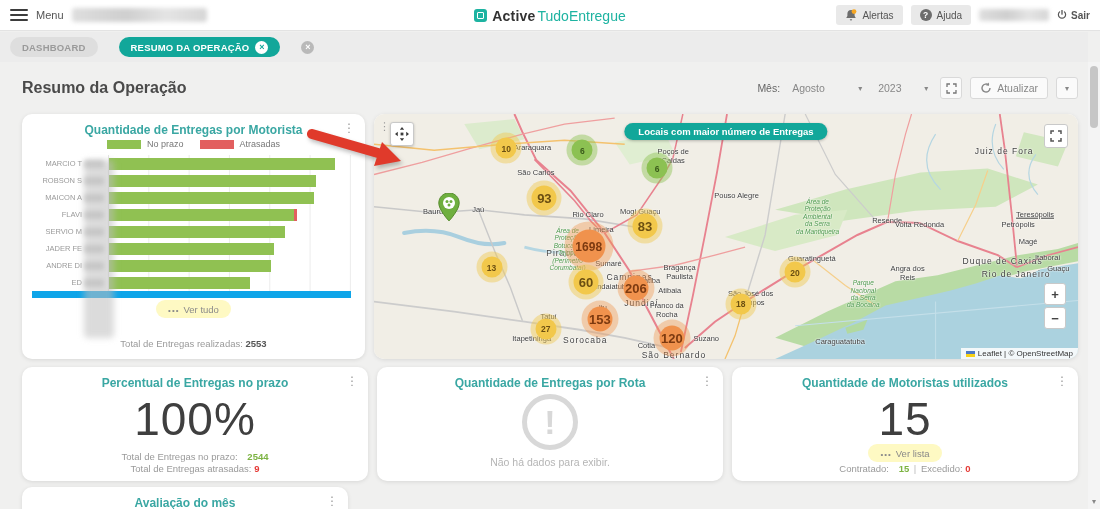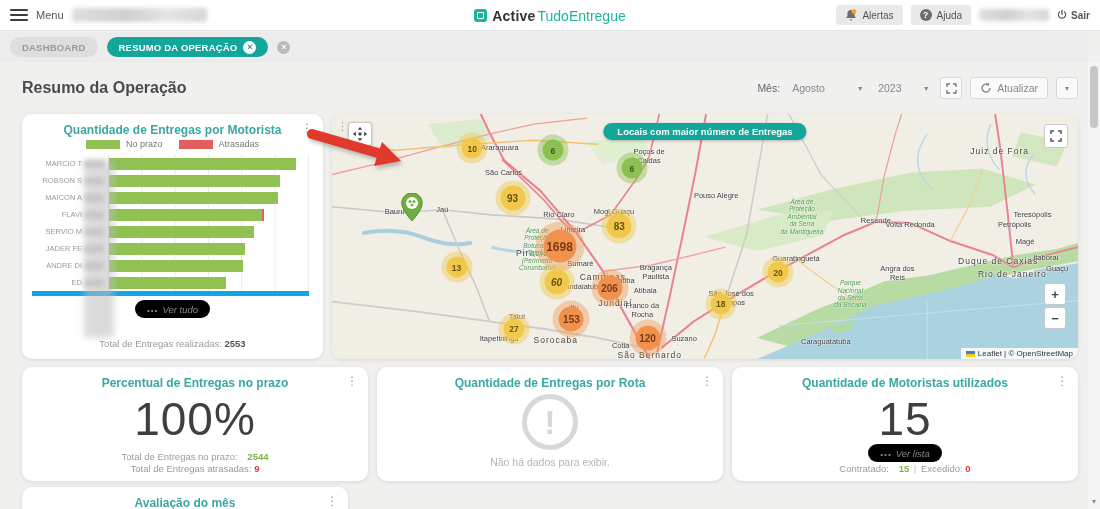--- a/index.html
+++ b/index.html
@@ -26,21 +26,21 @@
   .tb-right { margin-left:auto; display:flex; align-items:center; gap:8px; }
   .tb-btn { display:flex; align-items:center; gap:5px; background:#e9e9e9; border:none; border-radius:3px;
             height:20px; padding:0 9px; font-size:10px; color:#555; cursor:pointer; font-family:inherit;}
   .qmark { width:12px; height:12px; border-radius:50%; background:#6d6d6d; color:#fff; font-size:8.5px;
            display:flex; align-items:center; justify-content:center; font-weight:bold;}
   .logout { display:flex; align-items:center; gap:4px; background:none; border:none; font-size:10px;
             color:#555; cursor:pointer; font-family:inherit; font-weight:bold;}
 
   
   .tabbar { position:absolute; top:32px; left:0; right:12px; height:30px; background:#ececec;
-            display:flex; align-items:center; gap:9px; padding:0 10px; }
+            display:flex; align-items:center; gap:21px; padding:0 10px; }
   .tab { height:20px; border-radius:10px; display:flex; align-items:center; gap:6px;
          padding:0 12px; font-size:9.5px; font-weight:bold; cursor:pointer; letter-spacing:.2px;}
   .tab-inactive { background:#dedede; color:#9a9a9a; }
   .tab-active { background:#12a79a; color:#fff; }
   .tab-close { width:13px; height:13px; background:#fff; color:#12a79a; border-radius:50%; font-size:9px;
                display:flex; align-items:center; justify-content:center; font-weight:bold; cursor:pointer;}
   .tab-close-all { width:13px; height:13px; background:#b9b9b9; color:#fff; border-radius:50%; font-size:9px;
                display:flex; align-items:center; justify-content:center; font-weight:bold; cursor:pointer;}
 
   
@@ -60,59 +60,59 @@
             cursor:pointer; font-family:inherit;}
 
   .row { display:flex; gap:9px; }
   .card { background:#fff; border-radius:10px; box-shadow:0 1px 4px rgba(0,0,0,.1); position:relative; }
   .card-head { display:flex; justify-content:center; padding-top:9px; position:relative; }
   .card-head h2 { font-size:12px; color:#3aa7a3; font-weight:bold; }
   .kebab { position:absolute; right:10px; top:8px; color:#9a9a9a; font-size:12px; cursor:pointer; line-height:1;}
 
   
   .row1 { height:245px; margin-bottom:8px; }
-  .chart-card { width:301px; flex:none; }
+  .chart-card { width:343px; flex:none; }
   .legend { display:flex; align-items:center; justify-content:center; gap:6px; font-size:9px; color:#777; margin-top:2px;}
   .sw { width:34px; height:9px; display:inline-block; }
   .sw-green { background:#90c152; } .sw-red { background:#e25f5f; margin-left:10px; }
-  .bars { margin:6px 14px 0 10px; border-bottom:5px solid #0ea5e9; }
+  .bars { margin:6px 14px 0 10px; border-bottom:7px solid #0ea5e9; }
   .bar-row { display:flex; align-items:center; height:17px; }
   .bar-label { width:72px; text-align:right; font-size:7.5px; color:#9a9a9a; white-space:nowrap;
                display:flex; justify-content:flex-end; align-items:center; gap:2px;}
   .name-redact { display:inline-block; width:20px; height:8px; background:#d3d3d3; filter:blur(2px); border-radius:2px;}
   .bar-track { flex:1; height:100%; position:relative; margin-left:4px; border-left:1px solid #e4e4e4;
                background-image:linear-gradient(to left,#ececec 1px,transparent 1px); background-size:16.66% 100%; }
   .bar { position:absolute; left:0; top:2.5px; height:12px; background:#90c152; }
   .bar-late { position:absolute; top:2.5px; height:12px; background:#e25f5f; }
   .redact-strip { position:absolute; left:62px; top:46px; width:30px; height:178px;
                   background:rgba(190,190,190,.55); filter:blur(3px); border-radius:4px; pointer-events:none;}
   .card-foot { position:absolute; bottom:10px; left:0; right:0; text-align:center; }
-  .pill-btn { background:#000000; border:none; border-radius:11px; height:18px; padding:0 12px;
-              font-size:9.5px; color:#8a8a8a; cursor:pointer; font-family:inherit;font-style:italic; }
+  .pill-btn { background:#fef9c3; border:none; border-radius:11px; height:18px; padding:0 12px;
+              font-size:9.5px; color:#8a8a8a; cursor:pointer; font-family:inherit; }
   .pill-btn .dots { font-size:8px; letter-spacing:1px; margin-right:4px; }
   .total-line { font-size:9.5px; color:#9a9a9a; margin-top:20px; }
   .total-line b { color:#555; }
   b.green { color:#7cb342;margin-left:7px; } b.red { color:#e53935; }
 
   
   .map-card { flex:1; overflow:hidden; }
   .map-svg { position:absolute; inset:0; width:100%; height:100%; }
   .map-labels, .map-markers { position:absolute; inset:0; pointer-events:none; }
   .maplabel { position:absolute; transform:translate(-50%,-50%); font-size:7.5px; color:#3d3d3d;
               white-space:pre; text-align:center; line-height:1.15;
               text-shadow:0 0 2px #fff,0 0 2px #fff; }
   .maplabel.big { font-size:8.5px; }
   .maplabel.nature { color:#4e9a4e; font-style:italic; font-size:6.5px; }
   .mk { position:absolute; transform:translate(-50%,-50%); border-radius:50%; display:flex;
         align-items:center; justify-content:center; font-weight:bold; pointer-events:auto; cursor:pointer;}
   .mk.yellow { background:#f2c84b; color:#6b4f12; box-shadow:0 0 0 5px rgba(240,200,80,.45); }
   .mk.orange { background:#f0924d; color:#7c3a10; box-shadow:0 0 0 6px rgba(240,150,80,.4); }
   .mk.green  { background:#8cc152; color:#3a5a1b; box-shadow:0 0 0 5px rgba(140,193,82,.45); }
   .mk.m { width:21px; height:21px; font-size:8.5px;text-align:center; }
-  .mk.l { width:25px; height:25px; font-size:10px; }
+  .mk.l { width:25px; height:25px; font-size:13px; }
   .mk.xl { width:33px; height:33px; font-size:12px; box-shadow:0 0 0 8px rgba(240,150,80,.4); }
   .map-pin { position:absolute; transform:translate(-50%,-100%); pointer-events:auto; cursor:pointer;}
   .map-kebab { position:absolute; left:5px; top:6px; color:#9a9a9a; font-size:11px; }
   .map-btn { position:absolute; width:24px; height:24px; background:#fff; border:1px solid #c9c9c9;
              border-radius:3px; display:flex; align-items:center; justify-content:center; cursor:pointer; }
   .map-btn.pan { left:16px; top:8px; box-shadow:0 1px 3px rgba(0,0,0,.2); }
   .map-btn.fs { right:10px; top:10px; }
   .map-badge { position:absolute; top:9px; left:50%; transform:translateX(-50%); background:#12a79a;
                color:#fff; font-size:9.5px; font-weight:bold; border-radius:10px; padding:3px 14px;
                box-shadow:0 1px 3px rgba(0,0,0,.25); white-space:nowrap;}
@@ -381,21 +381,21 @@
             <span class="maplabel big" style="left: 42.6%; top: 96%;">São Bernardo</span>
             <span class="maplabel" style="left: 47.2%; top: 91.8%;">Suzano</span>
             <span class="maplabel" style="left: 38.7%; top: 94.7%;">Cotia</span>
             <span class="maplabel" style="left: 53.5%; top: 75.5%;">São José dos
 Campos</span>
             <span class="maplabel" style="left: 62.2%; top: 59%;">Guaratinguetá</span>
             <span class="maplabel" style="left: 75.8%; top: 65.5%;">Angra dos
 Reis</span>
             <span class="maplabel" style="left: 72.9%; top: 43.5%;">Resende</span>
             <span class="maplabel" style="left: 77.5%; top: 45.2%;">Volta Redonda</span>
-            <span class="maplabel" style="left: 93.9%; top: 41.2%;">Teresópolis</span>
+            <span class="maplabel" style="left: 93.9%; top: 41.2%; text-decoration: underline;">Teresópolis</span>
             <span class="maplabel" style="left: 91.5%; top: 45.5%;">Petrópolis</span>
             <span class="maplabel" style="left: 92.9%; top: 52.3%;">Magé</span>
             <span class="maplabel big" style="left: 89.3%; top: 57.6%;">Duque de Caxias</span>
             <span class="maplabel big" style="left: 91.2%; top: 63%;">Rio de Janeiro</span>
             <span class="maplabel" style="left: 95.7%; top: 58.8%;">Itaboraí</span>
             <span class="maplabel" style="left: 97.2%; top: 63.2%;">Guaçu</span>
             <span class="maplabel" style="left: 66.2%; top: 93%;">Caraguatatuba</span>
             <span class="maplabel nature" style="left: 63%; top: 42%;">Área de
 Proteção
 Ambiental
@@ -413,21 +413,21 @@
 Corumbataí)</span>
           </div>
         <div class="map-markers">
             <div class="mk yellow m" style="left: 18.8%; top: 14%;">10</div>
             <div class="mk green m" style="left: 29.6%; top: 14.8%;">6</div>
             <div class="mk green m" style="left: 40.2%; top: 22.2%;">6</div>
             <div class="mk yellow l" style="left: 24.2%; top: 34.2%;">93</div>
             <div class="mk yellow l" style="left: 38.5%; top: 45.7%;">83</div>
             <div class="mk yellow m" style="left: 16.7%; top: 62.6%;">13</div>
             <div class="mk orange xl" style="left: 30.5%; top: 53.9%;">1698</div>
-            <div class="mk yellow l" style="left: 30.1%; top: 68.7%; font-style: italic;">60</div>
+            <div class="mk yellow l" style="left: 30.1%; top: 68.7%;">60</div>
             <div class="mk orange l" style="left: 37.2%; top: 71.2%;">206</div>
             <div class="mk orange l" style="left: 32.1%; top: 83.5%;">153</div>
             <div class="mk yellow m" style="left: 24.4%; top: 87.7%;">27</div>
             <div class="mk orange l" style="left: 42.3%; top: 91.4%;">120</div>
             <div class="mk yellow m" style="left: 52.1%; top: 77.4%;">18</div>
             <div class="mk yellow m" style="left: 59.8%; top: 64.6%;">20</div>
           </div>
         <div class="map-pin" style="left: 10.7%; top: 43.5%;">
           <svg class="icon" width="22" height="28" viewBox="0 0 22 28">
             <path d="M11 0C5 0 .8 4.4.8 10.2.8 17 11 28 11 28S21.2 17 21.2 10.2C21.2 4.4 17 0 11 0z" fill="#6faf3f" stroke="#578c2e" stroke-width="1"></path>

